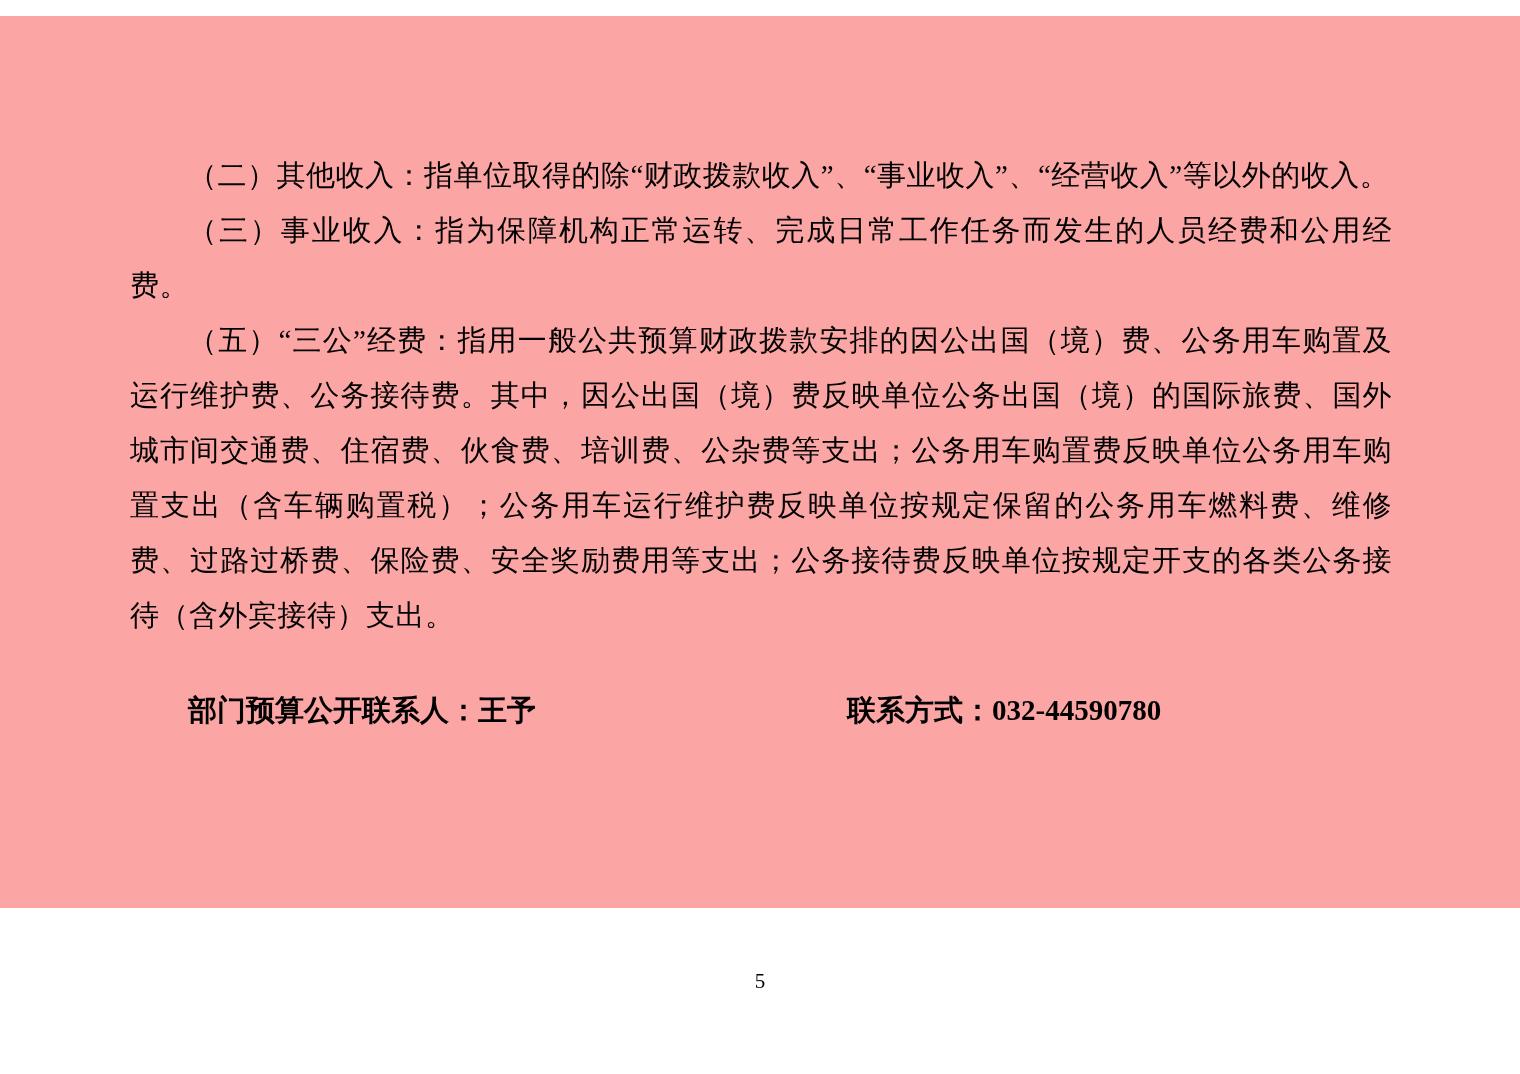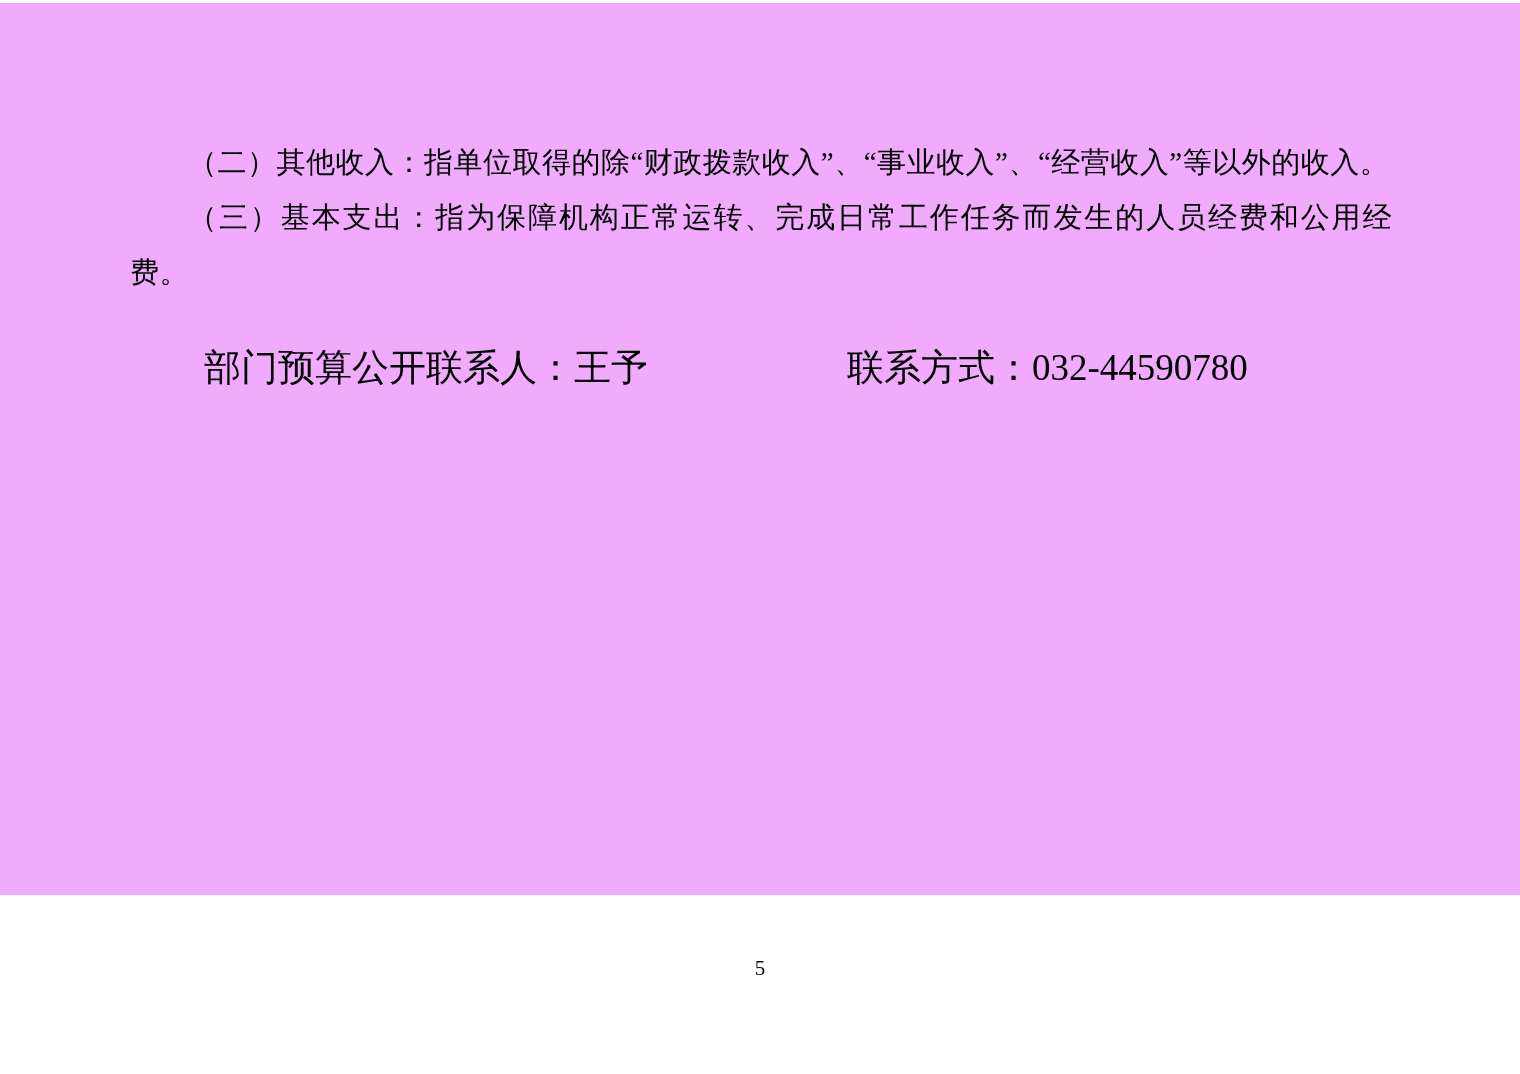--- a/index.html
+++ b/index.html
@@ -11,24 +11,24 @@
     width: 1520px;
     height: 1074px;
     position: relative;
     overflow: hidden;
     font-family: "Liberation Serif", "DejaVu Serif", serif;
     color: #000000;
   }
   .page {
     position: absolute;
     left: 0;
-    top: 3px;
+    top: 16px;
     width: 1520px;
     height: 892px;
-    background: #f0abfc;
+    background: #fca5a5;
   }
   .content {
     position: absolute;
     left: 130px;
     top: 132px;
     width: 1262px;
   }
   .para {
     margin: 0;
     font-size: 29px;
@@ -36,23 +36,24 @@
     text-align: justify;
     text-justify: inter-ideograph;
     text-indent: 2em;
     letter-spacing: 0.5px;
     word-break: break-all;
   }
   .contact-row {
     position: relative;
     margin-top: 40px;
     height: 55px;
-    font-size: 37px;
+    font-size: 29px;
     line-height: 55px;
     white-space: nowrap;
+    font-weight: bold;
   }
   .contact-person {
     display: inline-block;
     margin-left: 2em;
   }
   .contact-method {
     position: absolute;
     left: 717px;
     top: 0;
   }
@@ -65,21 +66,22 @@
     font-size: 21px;
     line-height: 26px;
   }
 </style>
 </head>
 <body>
 
 <div class="page">
   <div class="content">
     <p class="para">（二）其他收入：指单位取得的除“财政拨款收入”、“事业收入”、“经营收入”等以外的收入。</p>
-    <p class="para">（三）基本支出：指为保障机构正常运转、完成日常工作任务而发生的人员经费和公用经费。</p>
+    <p class="para">（三）事业收入：指为保障机构正常运转、完成日常工作任务而发生的人员经费和公用经费。</p>
+    <p class="para">（五）“三公”经费：指用一般公共预算财政拨款安排的因公出国（境）费、公务用车购置及运行维护费、公务接待费。其中，因公出国（境）费反映单位公务出国（境）的国际旅费、国外城市间交通费、住宿费、伙食费、培训费、公杂费等支出；公务用车购置费反映单位公务用车购置支出（含车辆购置税）；公务用车运行维护费反映单位按规定保留的公务用车燃料费、维修费、过路过桥费、保险费、安全奖励费用等支出；公务接待费反映单位按规定开支的各类公务接待（含外宾接待）支出。</p>
 
     <div class="contact-row">
       <span class="contact-person">部门预算公开联系人：王予</span>
       <span class="contact-method">联系方式：032-44590780</span>
     </div>
   </div>
 
   <div class="page-number">5</div>
 </div>
 

